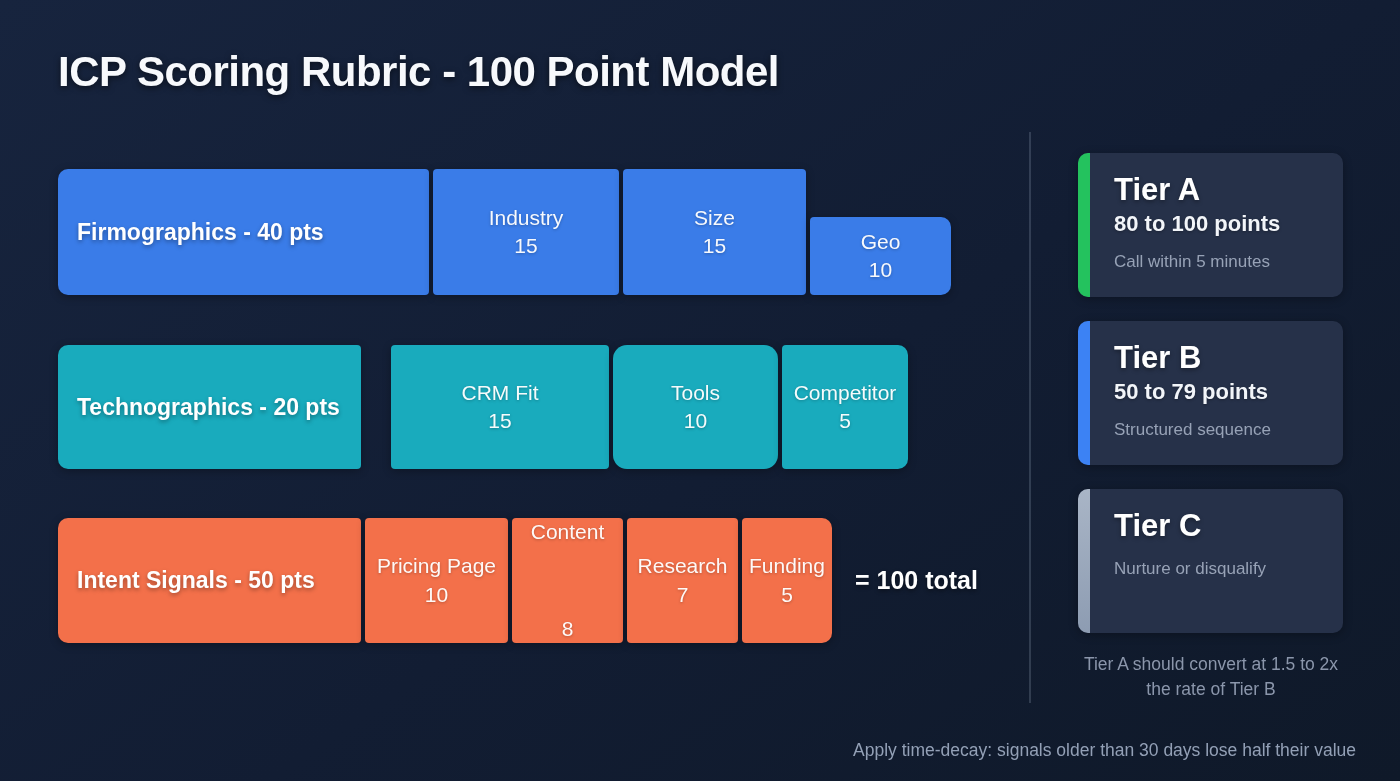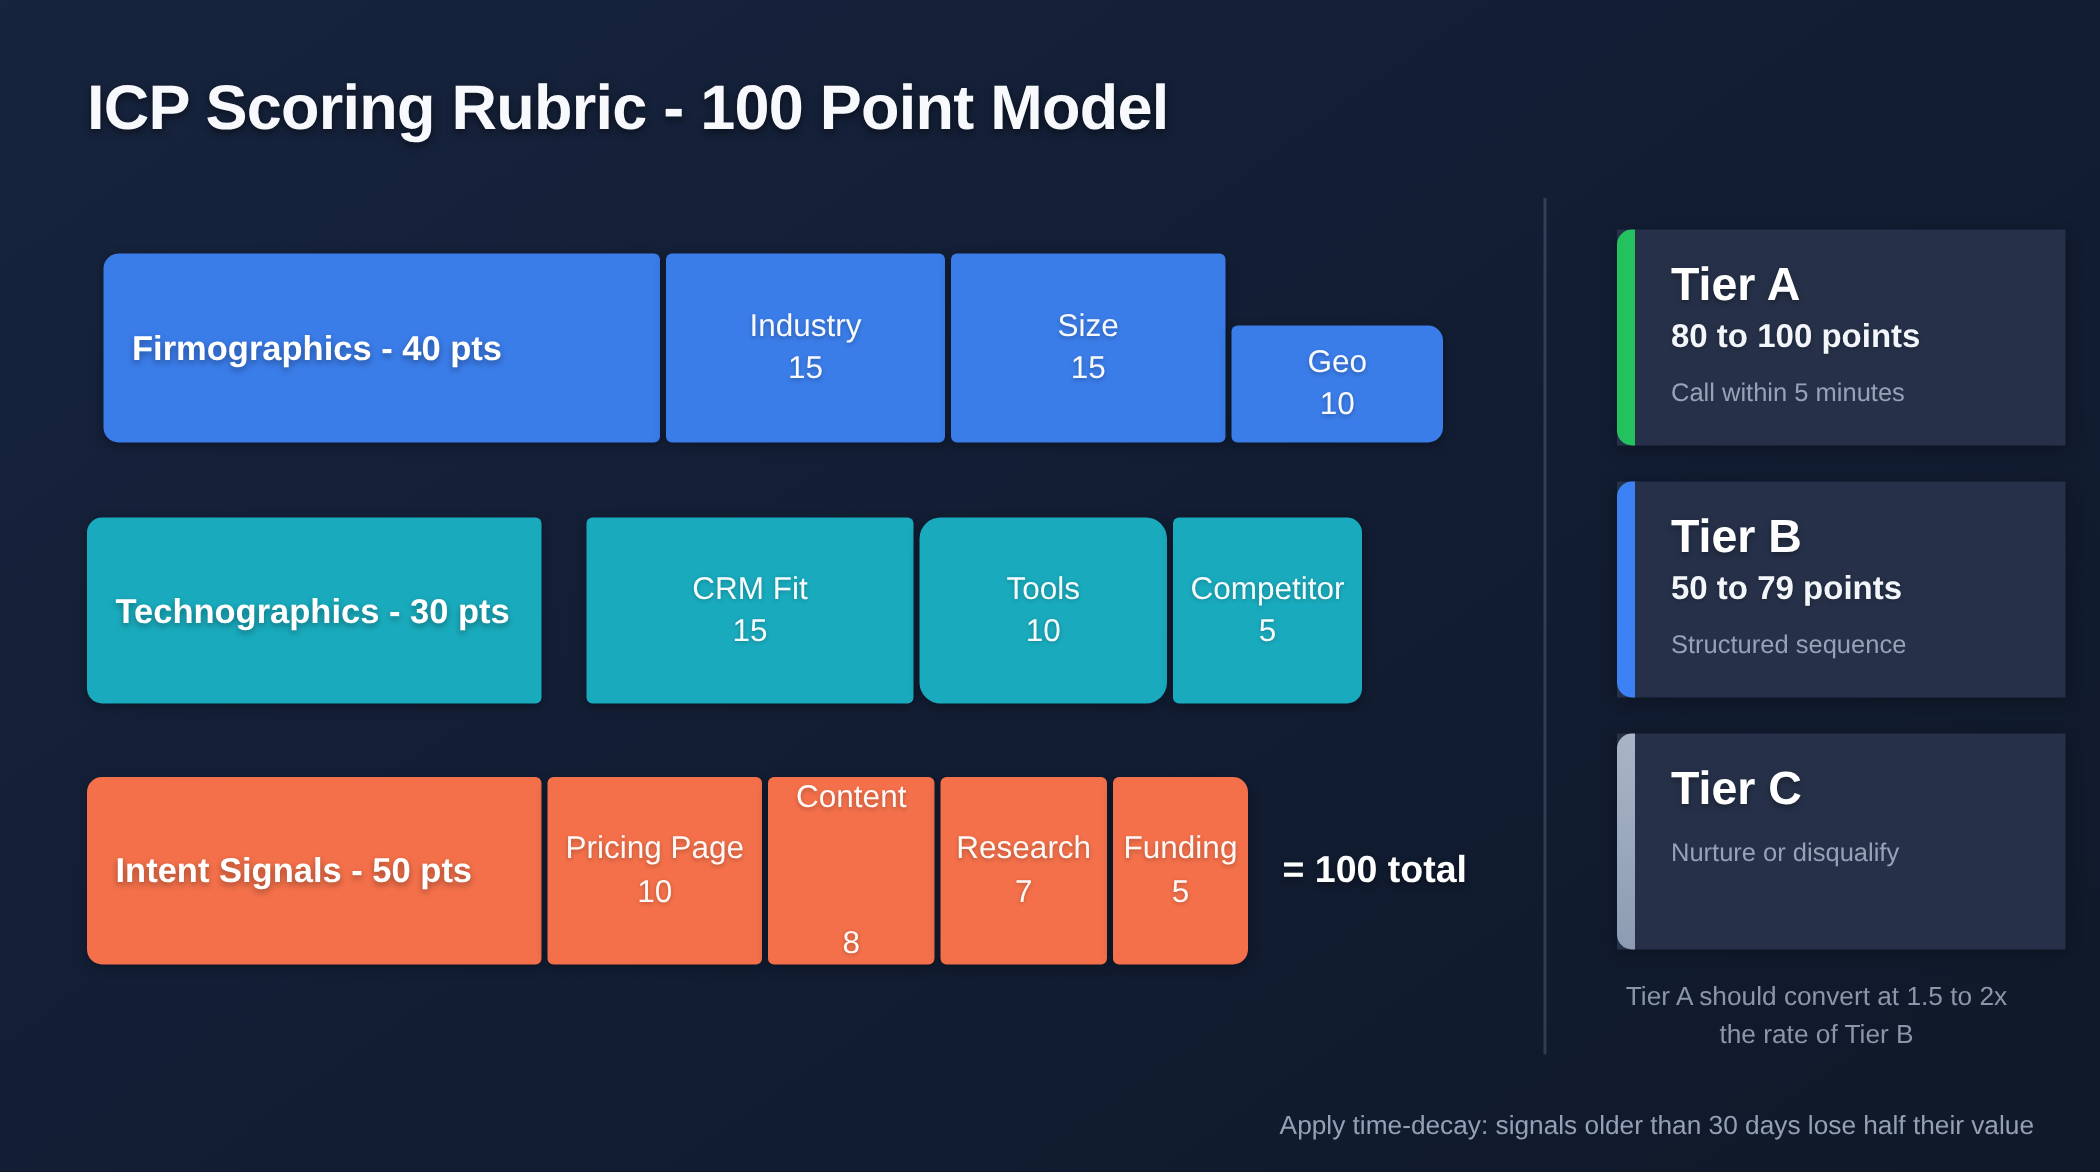--- a/index.html
+++ b/index.html
@@ -30,38 +30,38 @@
   .row3 .block { background:#f3704a; }
   .label-block { align-items:flex-start; padding-left:19px; }
   .bar-label {
     font-size:23px; font-weight:bold; color:#ffffff; white-space:nowrap;
     text-shadow:0 2px 4px rgba(0,0,0,.35);
   }
   .seg-name, .seg-pts {
     font-size:21px; color:rgba(255,255,255,.96); line-height:1.35; text-align:center;
     text-shadow:0 1px 3px rgba(0,0,0,.25);
   }
-  .r1-label{width:371px;margin-left:11px;} .r1-s1{width:186px;} .r1-s2{width:183px;} .r1-s3{width:141px;margin-top:48px;}
+  .r1-label{width:371px;} .r1-s1{width:186px;} .r1-s2{width:183px;} .r1-s3{width:141px;margin-top:48px;}
   .r2-label{width:303px;} .r2-s1{width:218px;margin-left:26px;} .r2-s2{width:165px;border-radius:14px;} .r2-s3{width:126px;}
   .r3-label{width:303px;} .r3-s1{width:143px;} .r3-s2{width:111px;justify-content:space-between;} .r3-s3{width:111px;} .r3-s4{width:90px;}
   .total-label {
     position:absolute; left:855px; top:518px; height:125px;
     display:flex; align-items:center;
     font-size:25px; font-weight:bold; color:#ffffff;
     text-shadow:0 2px 4px rgba(0,0,0,.4);
   }
   
   .divider {
     position:absolute; left:1029px; top:132px; width:2px; height:571px;
     background:rgba(148,163,184,.25);
   }
   
   .tier-card {
-    position:absolute; left:1078px; width:299px; height:144px;
-    background:#263149; border-radius:0; box-shadow:0 2px 10px rgba(0,0,0,.3);
+    position:absolute; left:1078px; width:265px; height:144px;
+    background:#263149; border-radius:10px; box-shadow:0 2px 10px rgba(0,0,0,.3);
   }
   .tier-a { top:153px; } .tier-b { top:321px; } .tier-c { top:489px; }
   .accent {
     position:absolute; left:0; top:0; width:12px; height:100%;
     border-radius:10px 0 0 10px;
   }
   .accent-a { background:#24c25e; }
   .accent-b { background:#3c82f4; }
   .accent-c { background:linear-gradient(180deg,#a9b5c6,#8d9cb2); }
   .tier-body { position:absolute; left:36px; top:19px; right:12px; }
@@ -99,21 +99,21 @@
       <div class="seg-pts">15</div>
     </div>
     <div class="block last r1-s3">
       <div class="seg-name">Geo</div>
       <div class="seg-pts">10</div>
     </div>
   </div>
 
   <div class="row row2">
     <div class="block first label-block r2-label">
-      <span class="bar-label">Technographics - 30 pts</span>
+      <span class="bar-label">Technographics - 20 pts</span>
     </div>
     <div class="block r2-s1">
       <div class="seg-name">CRM Fit</div>
       <div class="seg-pts">15</div>
     </div>
     <div class="block r2-s2">
       <div class="seg-name">Tools</div>
       <div class="seg-pts">10</div>
     </div>
     <div class="block last r2-s3">

